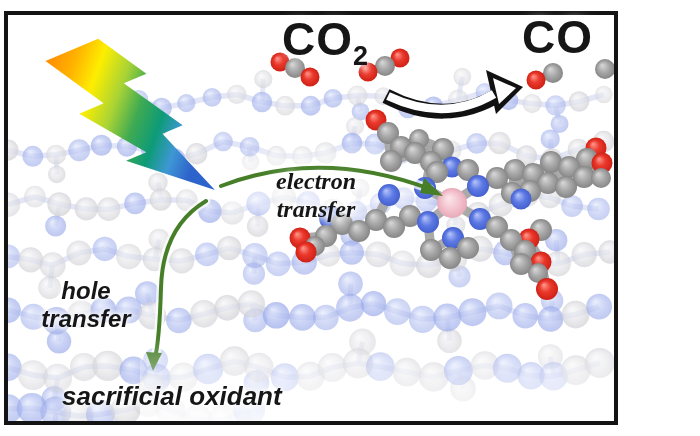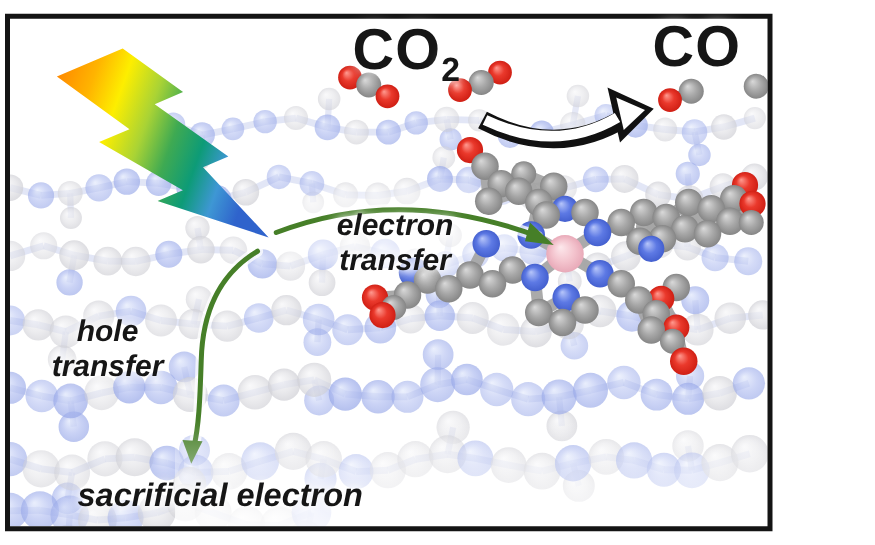--- a/index.html
+++ b/index.html
@@ -6,22 +6,22 @@
   #stage{position:relative;width:700px;height:436px;background:#f97316;overflow:hidden;
          font-family:"Liberation Sans",sans-serif;}
   #art{position:absolute;left:0;top:0;}
   .lbl{position:absolute;color:#161616;white-space:nowrap;
        text-shadow:0 0 5px #fff,0 0 9px #fff,0 0 14px rgba(255,255,255,.9);}
   .formula{font-weight:800;font-size:46px;letter-spacing:1px;line-height:1;}
   .formula .sub{font-size:27px;vertical-align:-10px;letter-spacing:0;}
   .note{font-style:italic;font-weight:600;font-size:24px;line-height:28px;text-align:center;}
   #co2-label{left:282px;top:16px;}
   #co-label{left:522px;top:14px;}
-  #electron-label{left:246px;top:167px;width:140px;}
-  #hole-label{left:26px;top:252px;width:120px;}
+  #electron-label{left:246px;top:167px;width:140px;font-family:Liberation Serif, serif;}
+  #hole-label{left:26px;top:277px;width:120px;}
   #sacrificial-label{left:62px;top:381px;font-style:italic;font-weight:600;font-size:26px;}
 </style>
 </head>
 <body>
 
 <div id="stage">
   <svg id="art" width="700" height="436" viewBox="0 0 700 436">
     <defs>
       <clipPath id="frame">
           <rect x="8" y="15" width="606" height="406"></rect>
@@ -665,14 +665,14 @@
   <div id="electron-label" class="lbl note">
     <div>electron</div>
     <div>transfer</div>
   </div>
 
   <div id="hole-label" class="lbl note">
     <div>hole</div>
     <div>transfer</div>
   </div>
 
-  <div id="sacrificial-label" class="lbl">sacrificial electron</div>
+  <div id="sacrificial-label" class="lbl">sacrificial oxidant</div>
 </div>
 
 </body></html>

